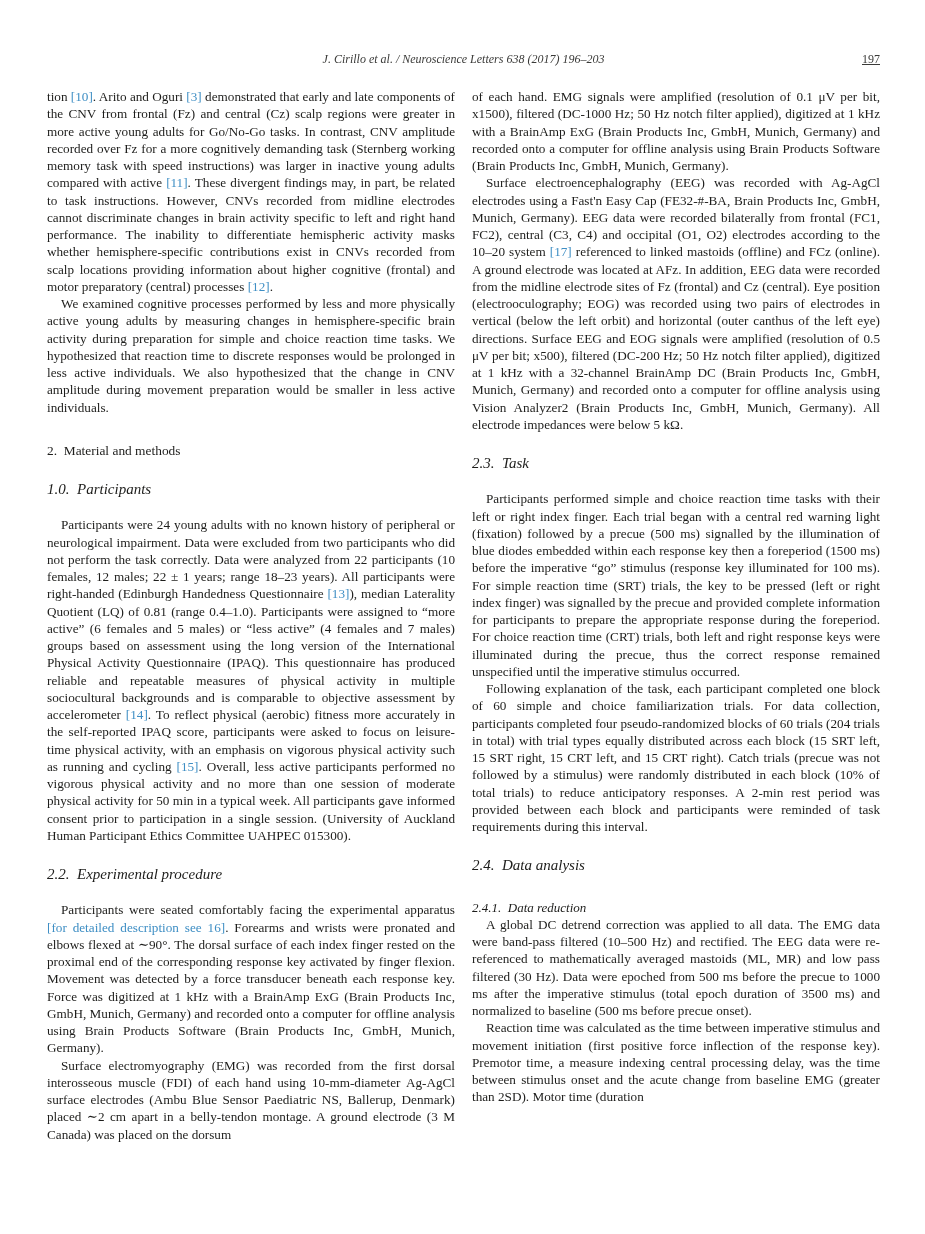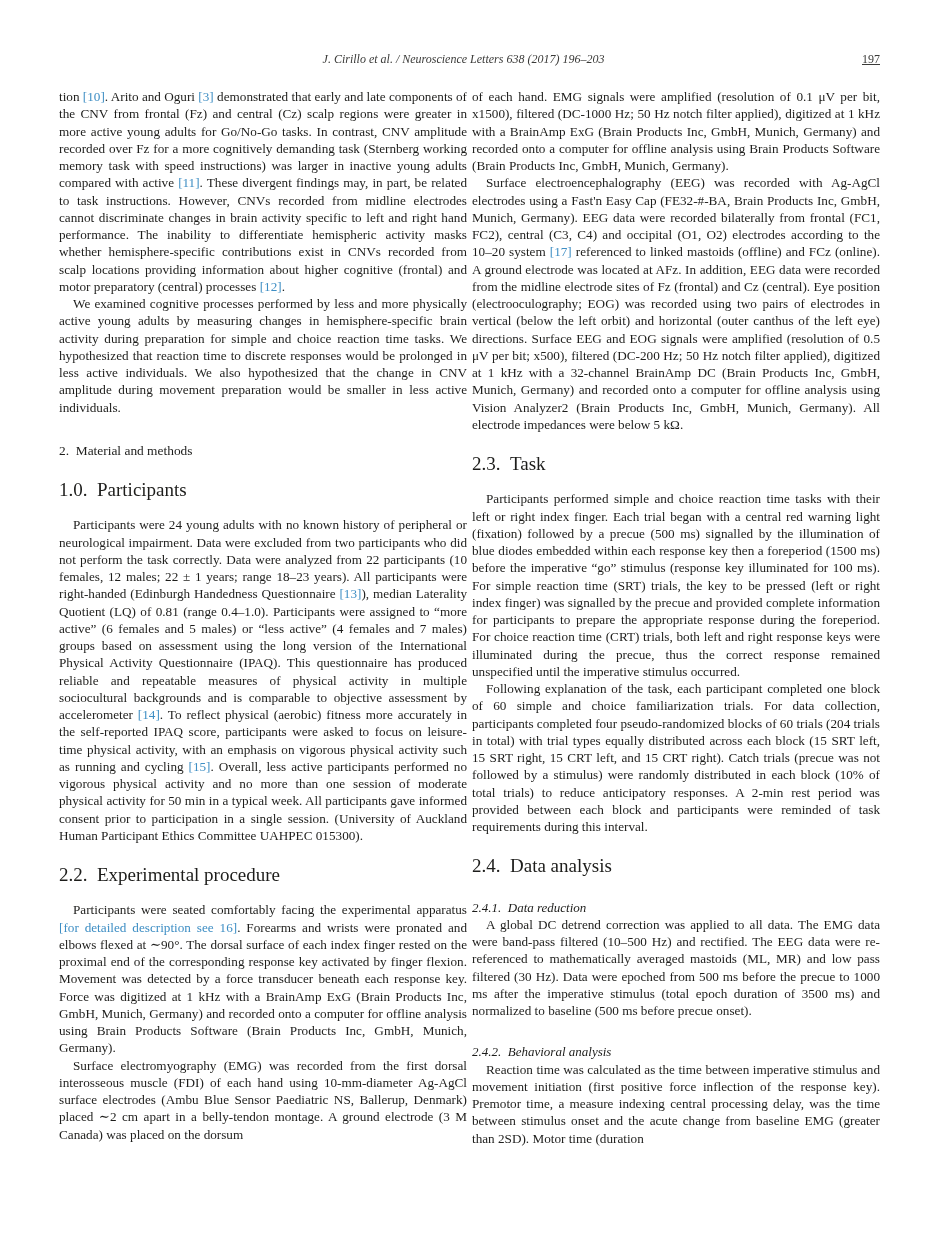--- a/index.html
+++ b/index.html
@@ -35,22 +35,21 @@
     font-style: italic;
   }
   .head-right {
     position: absolute;
     right: 0; top: 0;
     font-style: normal;
     text-decoration: underline;
   }
   .columns {
     display: flex;
-    gap: 5px;
-    justify-content: flex-end;
+    gap: 17px;
   }
   .col {
     width: 408px;
     font-size: 13.2px;
     line-height: 17.25px;
     text-align: justify;
     hyphens: auto;
     -webkit-hyphens: auto;
   }
   .col p.para {
@@ -59,22 +58,23 @@
   .col p.indent {
     text-indent: 14px;
   }
   .col h2 {
     font-size: 13.4px;
     font-weight: normal;
     margin: 26px 0 16px 0;
     text-align: left;
   }
   .col h3 {
-    font-size: 19px;
+    font-size: 15px;
     font-weight: normal;
+    font-style: italic;
     margin: 22px 0 18px 0;
     text-align: left;
   }
   .col h4 {
     font-size: 13px;
     font-weight: normal;
     font-style: italic;
     margin: 24px 0 0 0;
     text-align: left;
   }
@@ -104,17 +104,16 @@
       </section>
     <section class="col">
         <p class="para"><span>of each hand. EMG signals were amplified (resolution of 0.1 μV per bit, x1500), filtered (DC-1000 Hz; 50 Hz notch filter applied), digitized at 1 kHz with a BrainAmp ExG (Brain Products Inc, GmbH, Munich, Germany) and recorded onto a computer for offline analysis using Brain Products Software (Brain Products Inc, GmbH, Munich, Germany).</span></p>
         <p class="para indent"><span>Surface electroencephalography (EEG) was recorded with Ag-AgCl electrodes using a Fast'n Easy Cap (FE32-#-BA, Brain Products Inc, GmbH, Munich, Germany). EEG data were recorded bilaterally from frontal (FC1, FC2), central (C3, C4) and occipital (O1, O2) electrodes according to the 10–20 system </span><span class="cite">[17]</span><span> referenced to linked mastoids (offline) and FCz (online). A ground electrode was located at AFz. In addition, EEG data were recorded from the midline electrode sites of Fz (frontal) and Cz (central). Eye position (electrooculography; EOG) was recorded using two pairs of electrodes in vertical (below the left orbit) and horizontal (outer canthus of the left eye) directions. Surface EEG and EOG signals were amplified (resolution of 0.5 μV per bit; x500), filtered (DC-200 Hz; 50 Hz notch filter applied), digitized at 1 kHz with a 32-channel BrainAmp DC (Brain Products Inc, GmbH, Munich, Germany) and recorded onto a computer for offline analysis using Vision Analyzer2 (Brain Products Inc, GmbH, Munich, Germany). All electrode impedances were below 5 kΩ.</span></p>
         <h3><span>2.3. Task</span></h3>
         <p class="para indent"><span>Participants performed simple and choice reaction time tasks with their left or right index finger. Each trial began with a central red warning light (fixation) followed by a precue (500 ms) signalled by the illumination of blue diodes embedded within each response key then a foreperiod (1500 ms) before the imperative “go” stimulus (response key illuminated for 100 ms). For simple reaction time (SRT) trials, the key to be pressed (left or right index finger) was signalled by the precue and provided complete information for participants to prepare the appropriate response during the foreperiod. For choice reaction time (CRT) trials, both left and right response keys were illuminated during the precue, thus the correct response remained unspecified until the imperative stimulus occurred.</span></p>
         <p class="para indent"><span>Following explanation of the task, each participant completed one block of 60 simple and choice familiarization trials. For data collection, participants completed four pseudo-randomized blocks of 60 trials (204 trials in total) with trial types equally distributed across each block (15 SRT left, 15 SRT right, 15 CRT left, and 15 CRT right). Catch trials (precue was not followed by a stimulus) were randomly distributed in each block (10% of total trials) to reduce anticipatory responses. A 2-min rest period was provided between each block and participants were reminded of task requirements during this interval.</span></p>
         <h3><span>2.4. Data analysis</span></h3>
         <h4><span>2.4.1. Data reduction</span></h4>
         <p class="para indent"><span>A global DC detrend correction was applied to all data. The EMG data were band-pass filtered (10–500 Hz) and rectified. The EEG data were re-referenced to mathematically averaged mastoids (ML, MR) and low pass filtered (30 Hz). Data were epoched from 500 ms before the precue to 1000 ms after the imperative stimulus (total epoch duration of 3500 ms) and normalized to baseline (500 ms before precue onset).</span></p>
-        <h4><span>2.4.2. Behavioral analysis</span></h4>
         <p class="para indent"><span>Reaction time was calculated as the time between imperative stimulus and movement initiation (first positive force inflection of the response key). Premotor time, a measure indexing central processing delay, was the time between stimulus onset and the acute change from baseline EMG (greater than 2SD). Motor time (duration</span></p>
       </section>
   </main>
 </div>
 
 </body></html>

